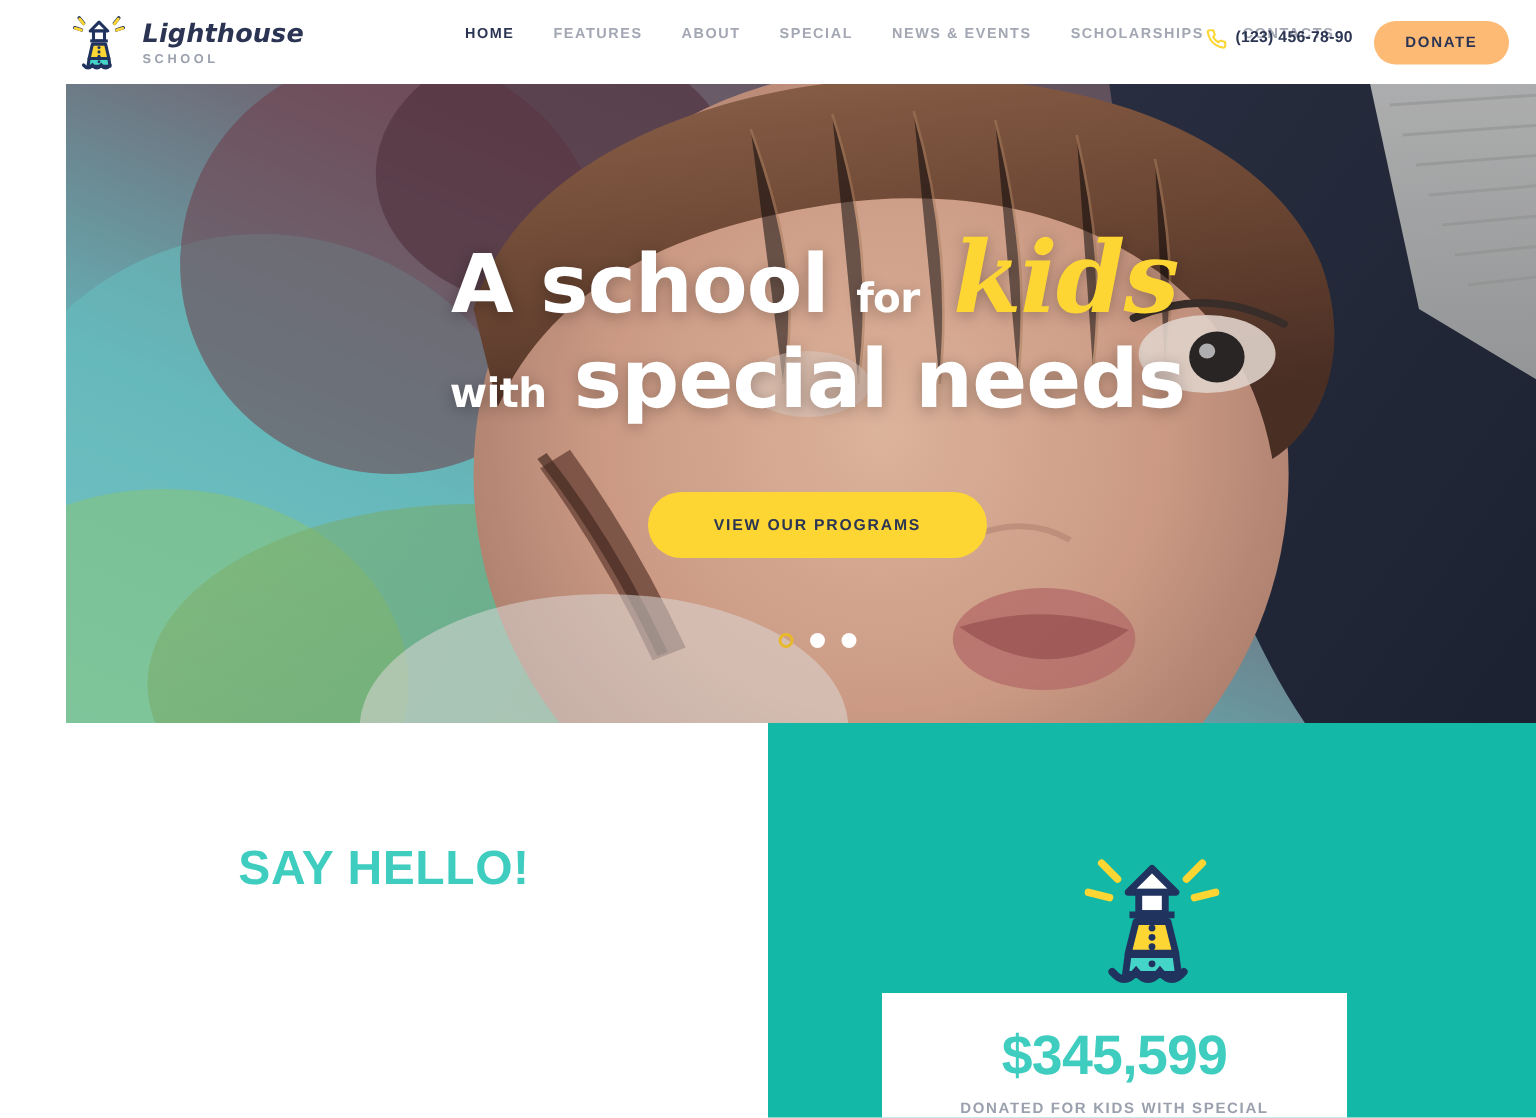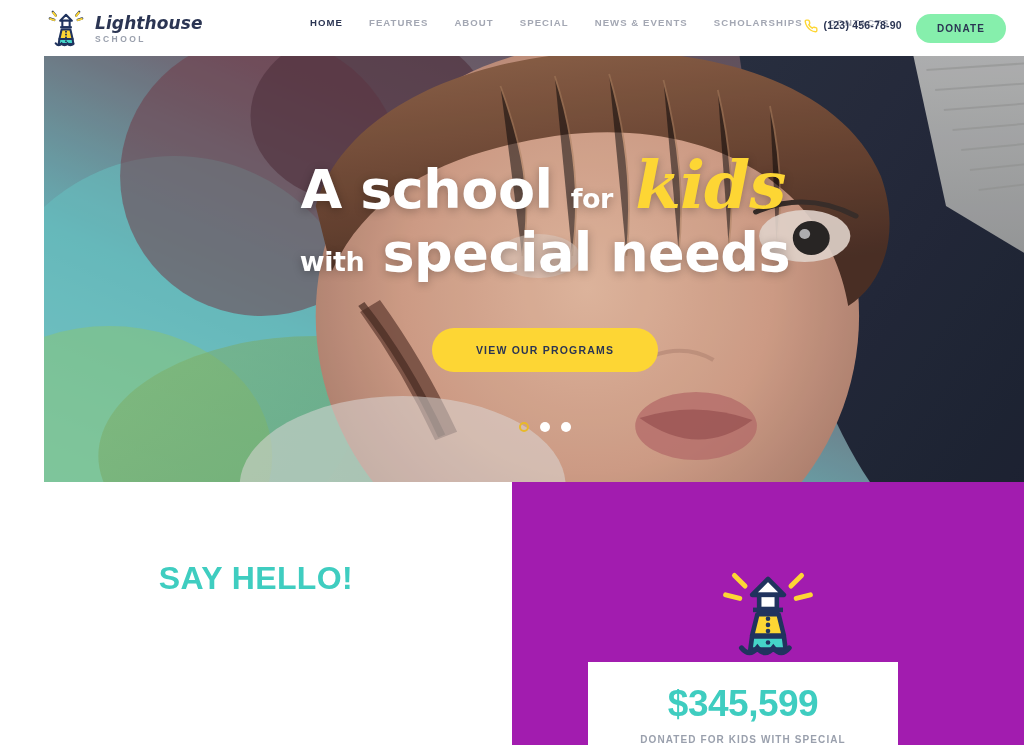--- a/index.html
+++ b/index.html
@@ -41,21 +41,21 @@
   .header-right{
     position:absolute; right:18px; top:0; height:56px;
     display:flex; align-items:center; gap:14px;
   }
   .phone{ display:flex; align-items:flex-start; gap:6px; }
   .phone-num{
     font-size:10.5px; font-weight:700; color:#2b3553; letter-spacing:.2px;
     white-space:nowrap;
   }
   .btn-donate{
-    background:#86efac; color:#2b3553;
+    background:#fdba74; color:#2b3553;
     font-size:10px; font-weight:700; letter-spacing:1.1px;
     border:none; border-radius:16px;
     padding:9px 21px; cursor:pointer; white-space:nowrap;
   }
 
   
   .hero{
     position:absolute; left:44px; top:56px; width:1002px; height:426px;
     overflow:hidden;
   }
@@ -101,21 +101,21 @@
   .say-hello{
     color:#3fcdc0; font-size:32px; font-weight:700; letter-spacing:.4px;
     font-family:"Liberation Sans", sans-serif;
   }
   .lead{
     margin-top:32px; width:300px; text-align:center;
     color:#2b3553; font-size:16.5px; line-height:1.42; font-weight:700;
     font-family:"DejaVu Sans", sans-serif;
   }
   .lower-right{
-    position:absolute; left:512px; top:0; width:512px; height:263px; background:#a21caf;
+    position:absolute; left:512px; top:0; width:512px; height:263px; background:#14b8a6;
     display:flex; flex-direction:column; align-items:center; padding-top:74px;
   }
   .lighthouse-big{ width:106px; height:106px; display:block; }
   .donate-card{
     position:absolute; left:76px; top:180px; width:310px; height:83px;
     background:#ffffff; display:flex; flex-direction:column;
     align-items:center; padding-top:23px;
   }
   .amount{
     color:#3fcdc0; font-size:37px; font-weight:700; letter-spacing:-.5px;

